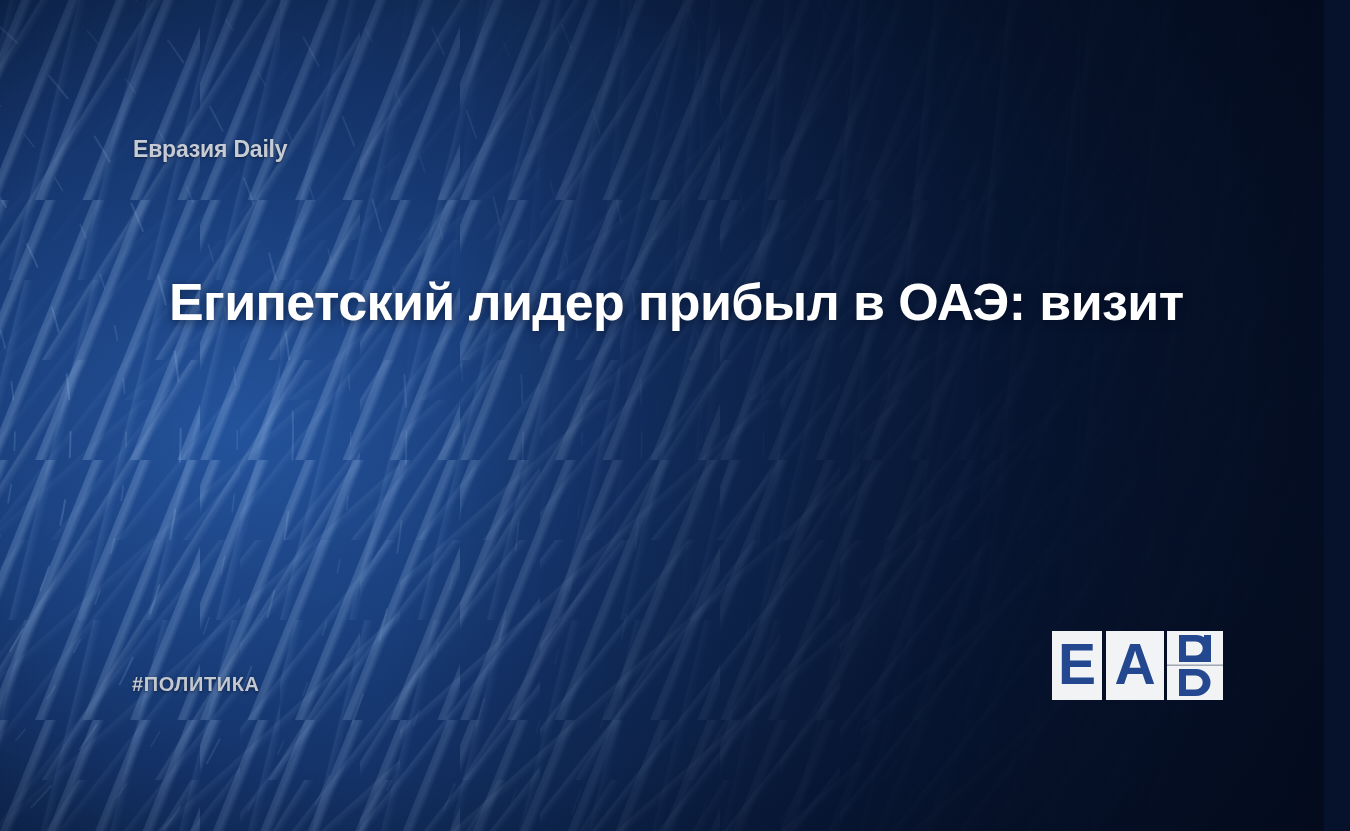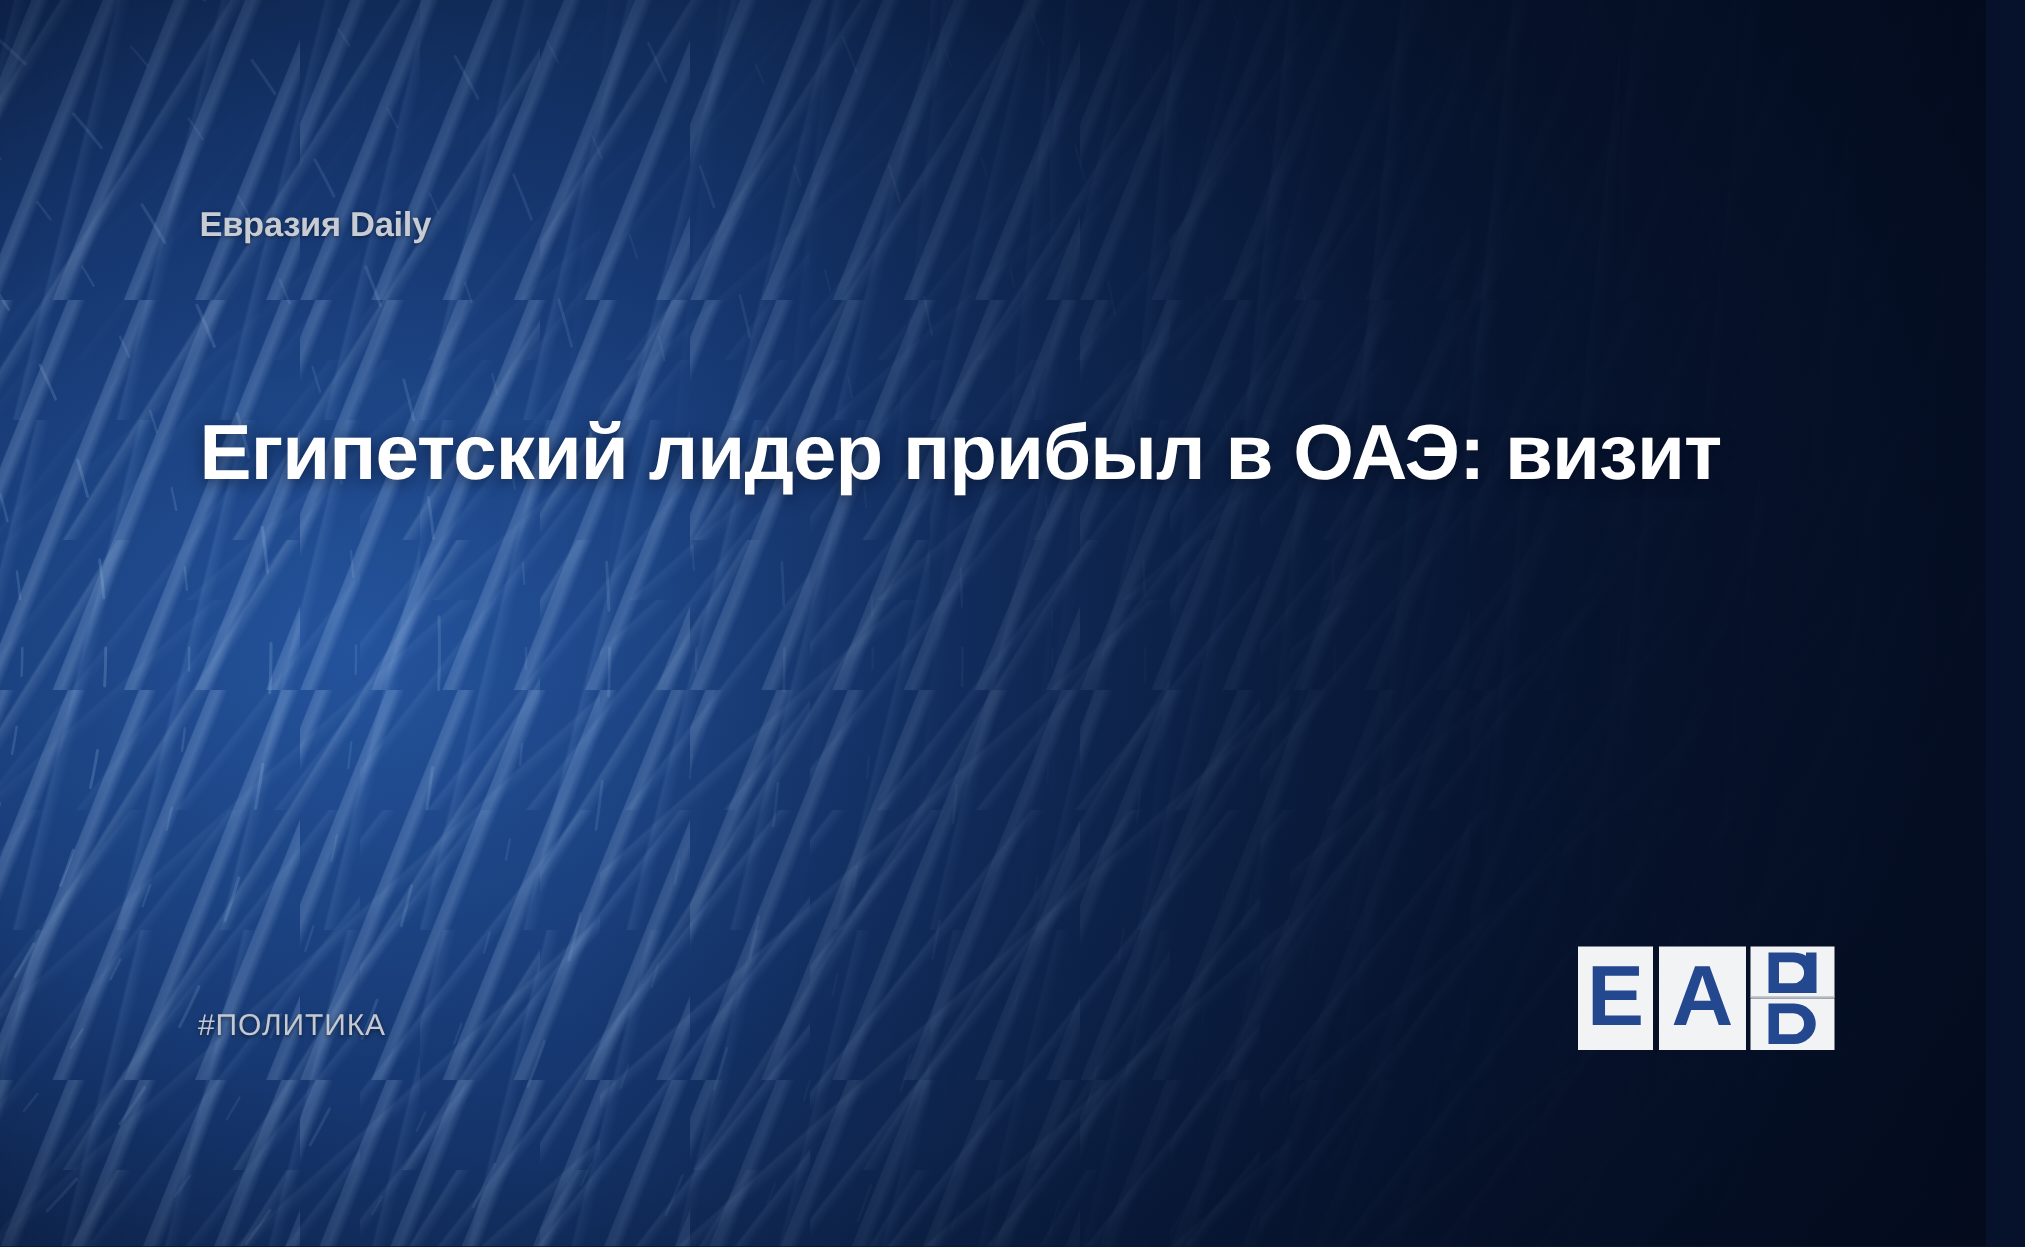--- a/index.html
+++ b/index.html
@@ -157,28 +157,28 @@
     top: 266px;
     width: 1090px;
     margin: 0;
     font-size: 52px;
     font-weight: bold;
     line-height: 72px;
     letter-spacing: -0.6px;
     color: #ffffff;
     text-shadow: 0 2px 10px rgba(2,10,28,0.55);
   }
-  .headline .line { display: block; }
+  .headline .line { display: block; margin-left: 36px; }
 
   .tag {
     position: absolute;
     left: 132px;
     top: 673px;
     font-size: 20px;
-    font-weight: normal;
+    font-weight: bold;
     letter-spacing: 0.6px;
     color: #c3c8d1;
     text-shadow: 0 1px 3px rgba(0,0,0,0.5);
     white-space: nowrap;
   }
 
   
   .logo {
     position: absolute;
     left: 1052px;

